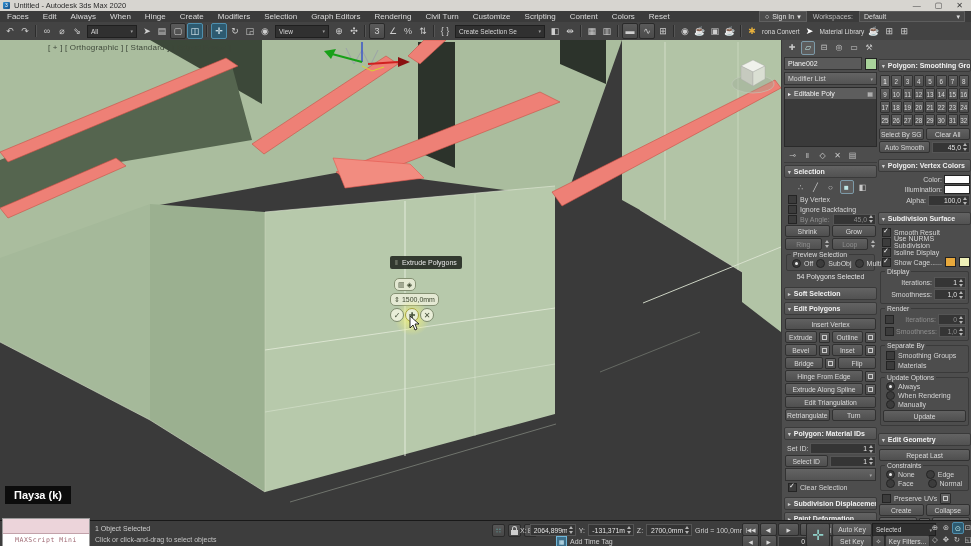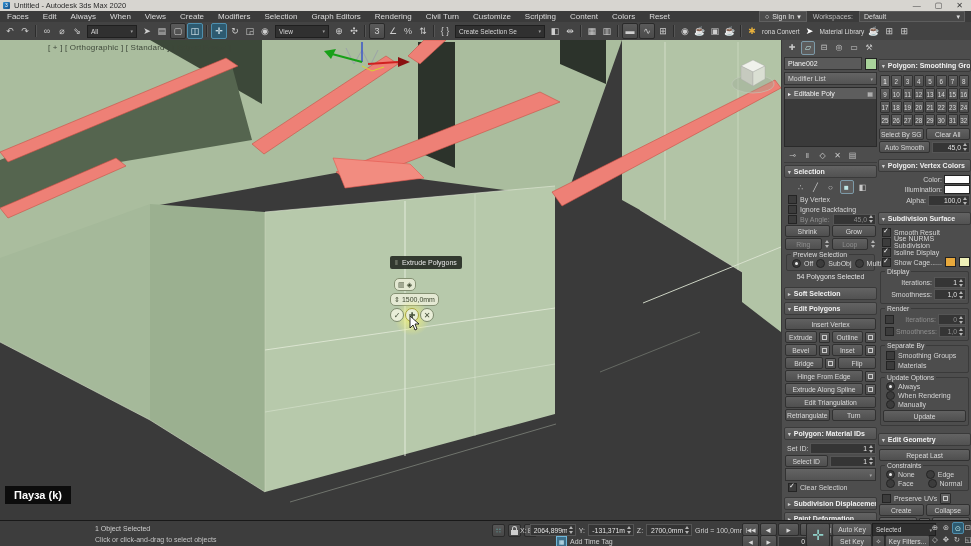--- a/index.html
+++ b/index.html
@@ -180,21 +180,21 @@
       <span>✕</span>
     </div>
   </div>
 
   <div id="menubar">
     <div id="menu-items">
         <span class="mi">Faces</span>
         <span class="mi">Edit</span>
         <span class="mi">Always</span>
         <span class="mi">When</span>
-        <span class="mi">Views</span>
+        <span class="mi">Hinge</span>
         <span class="mi">Create</span>
         <span class="mi">Modifiers</span>
         <span class="mi">Selection</span>
         <span class="mi">Graph Editors</span>
         <span class="mi">Rendering</span>
         <span class="mi">Civil Turn</span>
         <span class="mi">Customize</span>
         <span class="mi">Scripting</span>
         <span class="mi">Content</span>
         <span class="mi">Colors</span>
@@ -745,20 +745,24 @@
         <div class="row2">
           <div class="pb dim">Slice</div>
           <div class="pb dim">Reset Plane</div>
         </div>
 
       </div>
     </div>
   </div>
 
   <div id="statusbar">
+    <div id="maxscript">
+      <div class="inp"></div>
+      <div class="lab">MAXScript Mini</div>
+    </div>
     <span class="stxt" style="left:95px;top:4px;">1 Object Selected</span>
     <span class="stxt" style="left:95px;top:15px;color:#c4c4c4;">Click or click-and-drag to select objects</span>
 
     <div id="staticons">
       <span class="sic teal">∷</span>
       <span class="sic">
           <span class="lockic"></span>
         </span>
       <span class="sic">⊞</span>
     </div>

